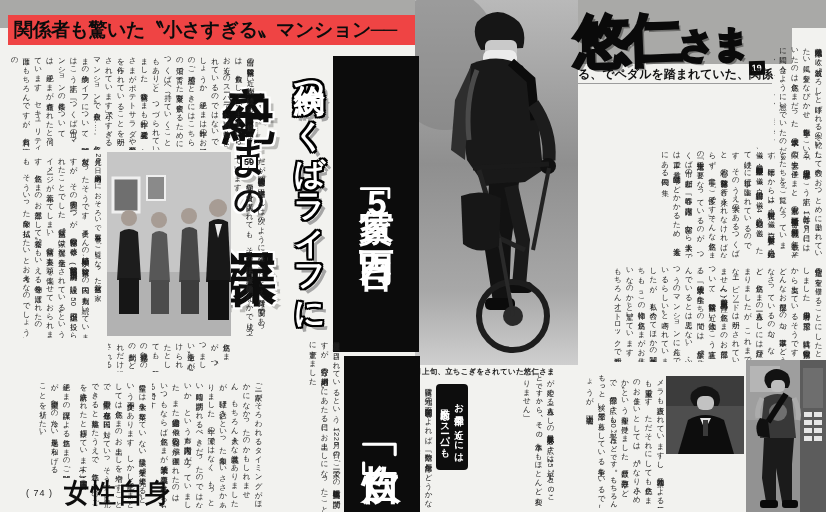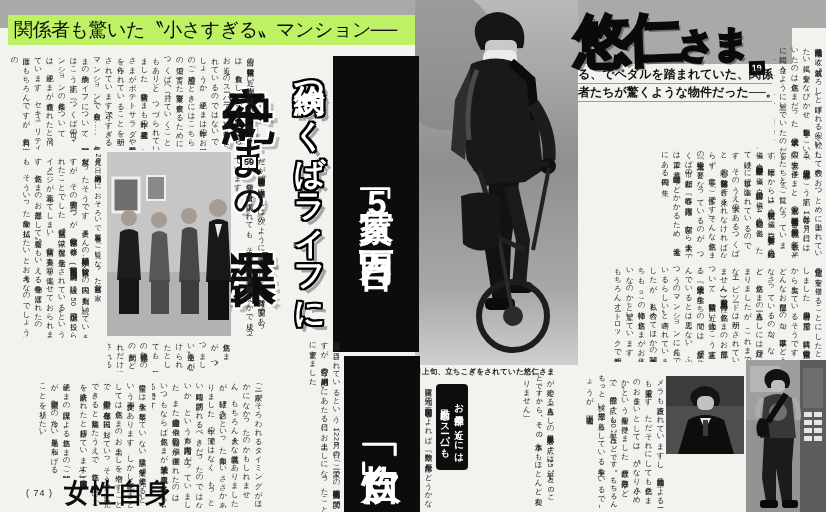--- a/index.html
+++ b/index.html
@@ -5,21 +5,21 @@
   html,body{margin:0;padding:0;}
   body{font-family:"Liberation Sans","DejaVu Sans",sans-serif;}
   #spread{position:relative;width:826px;height:512px;background:#f2f2ef;overflow:hidden;}
   .abs{position:absolute;}
   
   .grayband{background:#a9a9a7;}
   
   .vtext{writing-mode:vertical-rl;font-size:7.5px;line-height:11.8px;letter-spacing:.4px;
          color:#1f1f1f;overflow:hidden;text-align:left;}
   
-  .banner{background:#bef264;color:#0c0c0c;font-weight:400;font-size:19px;line-height:30px;
+  .banner{background:#ef4444;color:#0c0c0c;font-weight:700;font-size:19px;line-height:30px;
           letter-spacing:-.5px;padding-left:6px;white-space:nowrap;overflow:hidden;}
   
   .hisahito{white-space:nowrap;transform:rotate(-2deg);color:#fff;
             -webkit-text-stroke:3px #0a0a0a;font-weight:900;
             text-shadow:3px 3px 0 rgba(0,0,0,.35);}
   .hisahito .big{font-size:56px;letter-spacing:-4px;}
   .hisahito .small{font-size:36px;letter-spacing:-2px;}
   .agebox{display:inline-block;background:#0a0a0a;color:#fff;-webkit-text-stroke:0;
           font-size:9px;font-weight:bold;line-height:12px;padding:1px 3px;text-shadow:none;
           vertical-align:bottom;}
@@ -110,21 +110,20 @@
     </svg>
   </div>
   <div class="abs cap" style="left:410px;top:367px;width:170px;font-weight:bold;">1月上旬、立ちこぎをされていた悠仁さま</div>
 
   <div class="abs hisahito" style="left:574px;top:2px;">
     <span class="big">悠仁</span><span class="small">さま</span><span class="agebox">19</span>
   </div>
 
   <div class="abs lead" style="left:578px;top:66px;width:194px;">
     <div>る、でペダルを踏まれていた、関係</div>
-    <div>者たちが驚くような物件だった──。</div>
   </div>
 
   <div class="abs vtext" style="left:774px;top:42px;width:50px;height:118px;">茨城県南部に吹く〝筑波おろし〟と呼ばれる冬の乾いた冷たい風に髪をなびかせ、自転車をこいでいたのは悠仁さまだった。筑波大学の1限の講義に間に合うように急いでいたのだろうか、サドルから腰を浮かせた〝立ちこぎ〟でペダルを踏まれていた──。年末年始に悠仁さまは、皇居と</div>
   <div class="abs vtext" style="left:578px;top:146px;width:246px;height:112px;">して数々のおつとめに励まれている。皇室担当記者はこう話す。「昨年12月26日には、秋篠宮ご夫妻や佳子さまと、東京都の板橋区立美術館で特別展『戦後80年 戦争と子どもたち』をご覧になっています。年明けからは1日・新年祝賀の儀、2日・新年一般参賀、3日・元始祭の儀、7日・昭和天皇祭皇霊殿の儀、9日・講書始の儀、14日・歌会始の儀と、たて続けに行事に臨まれているのです。そのうえ大学のあるつくば市と、都心の秋篠宮邸を行き来されなければならず、非常にご多忙です」そんな悠仁さまの「二重生活」の要となっているのが、つくば市の新邸だ。「昨春に宮内庁は、宮邸から大学までは車で片道1時間半ほどかかるため、大学近くにある民間の集</div>
   <div class="abs vtext" style="left:578px;top:262px;width:246px;height:100px;">合住宅の一室を借りることにしたと発表しました。単身者用の部屋で、賃料は秋篠宮家の私費から支出しているそうです。どんなお部屋なのか? 家事はどうなさっているのか? など、悠仁さまの一人暮らしには注目が集まりましたが、これまで具体的なエピソードは明かされていません(前出・皇室担当記者)注目の悠仁さまのお部屋について、秋篠宮家に近い人物はこう証言する。「筑波大学の学生たちの間では、〝皇族が住んでいるとは思えない、ふつうのマンションに住んでいるらしい〟と噂されていましたが、私も含めてほかの関係者たちも、『この物件に悠仁さまがお住まいなのか』と驚いています。もちろんオートロックで防犯カ</div>
   <div class="abs vtext" style="left:560px;top:374px;width:106px;height:134px;">メラも設置されていますし、地元警察による警備体制も厳重です。ただそれにしても悠仁さまのお住まいとしては、〝かなり小さめか〟という印象を受けました。戸数は数十戸ほどで、部屋の広さも30平方㍍ほどです。もちろんもっと狭い部屋で暮らしている学生もいるでしょうが、国土交通省</div>
   <div class="abs vtext" style="left:468px;top:374px;width:88px;height:134px;">が定める一人暮らしの最低限必要な広さは25平方㍍とのことですから、その水準ともほとんど変わりません」</div>
   <div class="abs vtext" style="left:384px;top:382px;width:50px;height:126px;">家賃は地元の不動産関係者によれば、「階数や角部屋かどうかなどにもよりますが、1カ月5万円台から高くても6万円台でしょう」その物件の徒歩圏内には、庶民的なスーパーや食料品店もある。</div>
 
   <div class="abs subheadbox" style="left:436px;top:384px;height:78px;">

